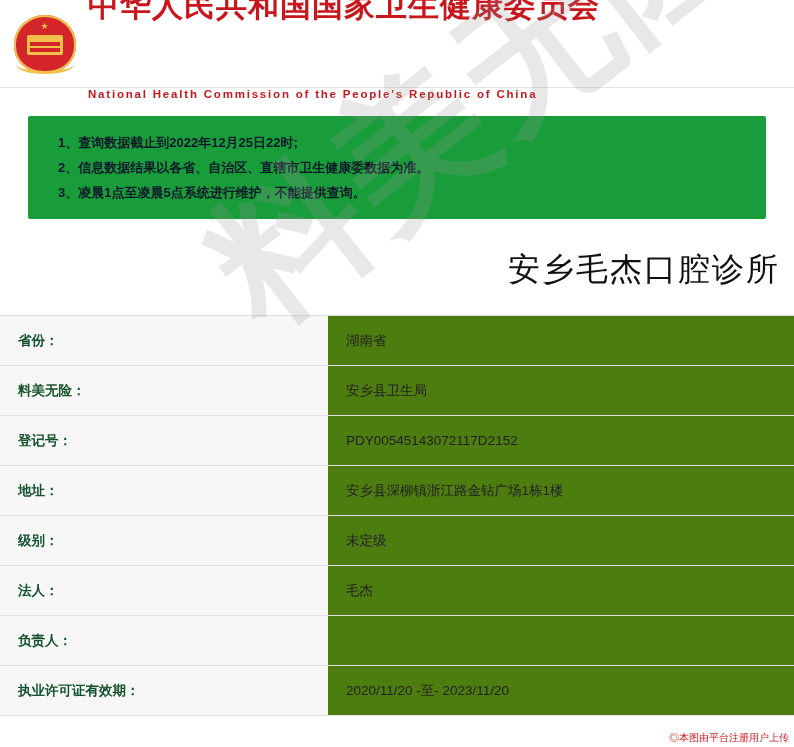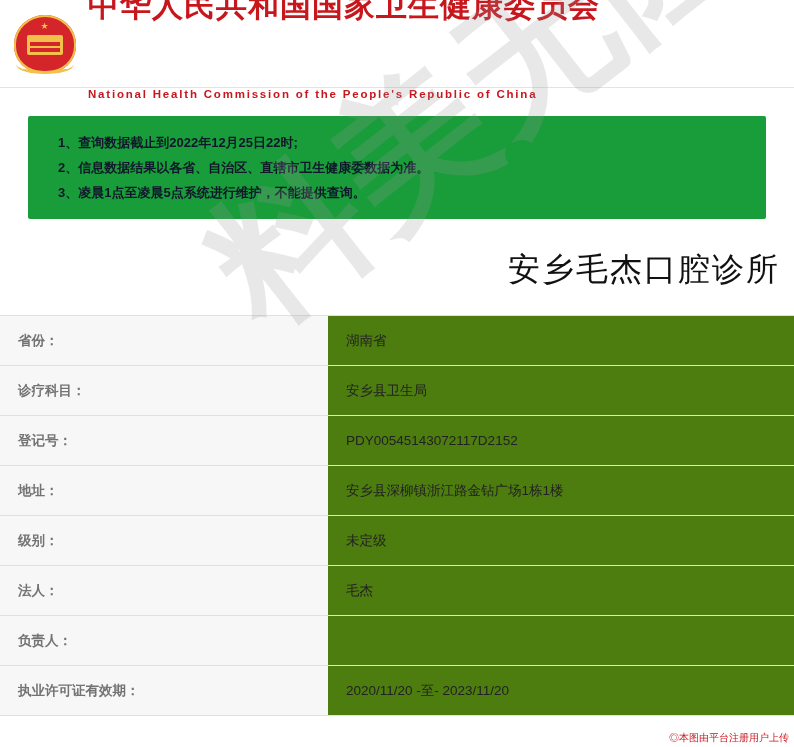--- a/index.html
+++ b/index.html
@@ -145,21 +145,21 @@
     border-top: 1px solid #e0e0e0;
     border-bottom: 1px solid #e0e0e0;
     padding: 0 0 0 18px;
     height: 49px;
     vertical-align: middle;
   }
   td.label {
     width: 310px;
     background: #f7f7f7;
     font-weight: bold;
-    color: #737373;
+    color: #14532d;
     margin-left: 28px;
   }
   td.value {
     background: #4d7c0f;
     padding-left: 22px;
     color: #222222;
   }
 
   
   .watermark {
@@ -215,21 +215,21 @@
 
 <div class="clinic-name">安乡毛杰口腔诊所</div>
 
 <table class="info">
   <tbody>
     <tr>
       <td class="label">省份：</td>
       <td class="value">湖南省</td>
     </tr>
     <tr>
-      <td class="label">诊疗科目：</td>
+      <td class="label">料美无险：</td>
       <td class="value">安乡县卫生局</td>
     </tr>
     <tr>
       <td class="label">登记号：</td>
       <td class="value">PDY00545143072117D2152</td>
     </tr>
     <tr>
       <td class="label">地址：</td>
       <td class="value">安乡县深柳镇浙江路金钻广场1栋1楼</td>
     </tr>

